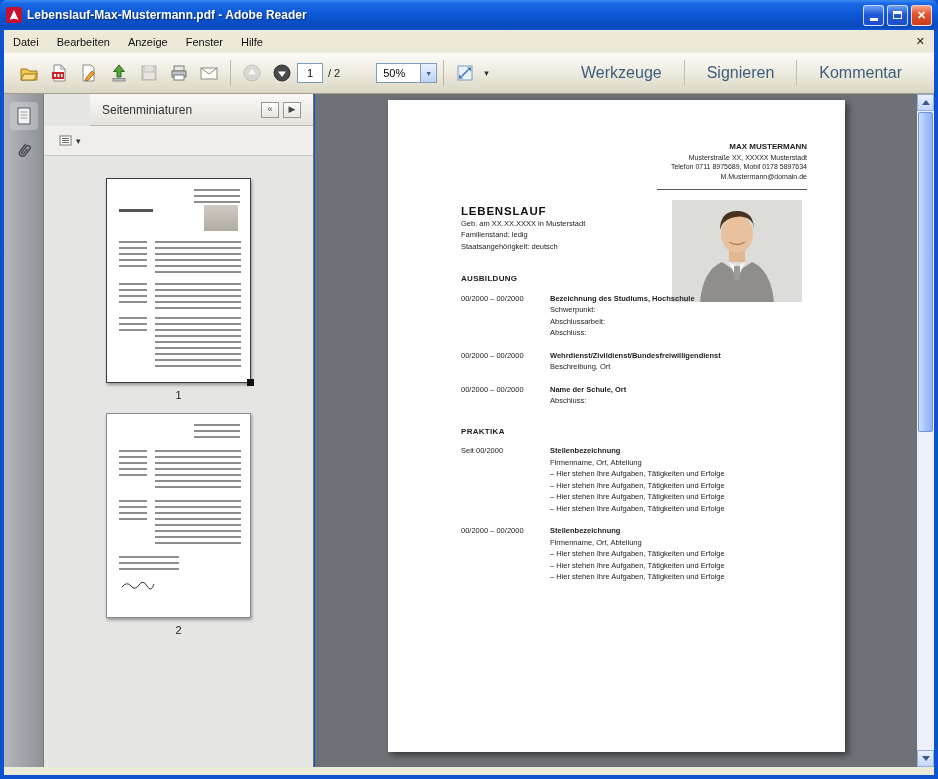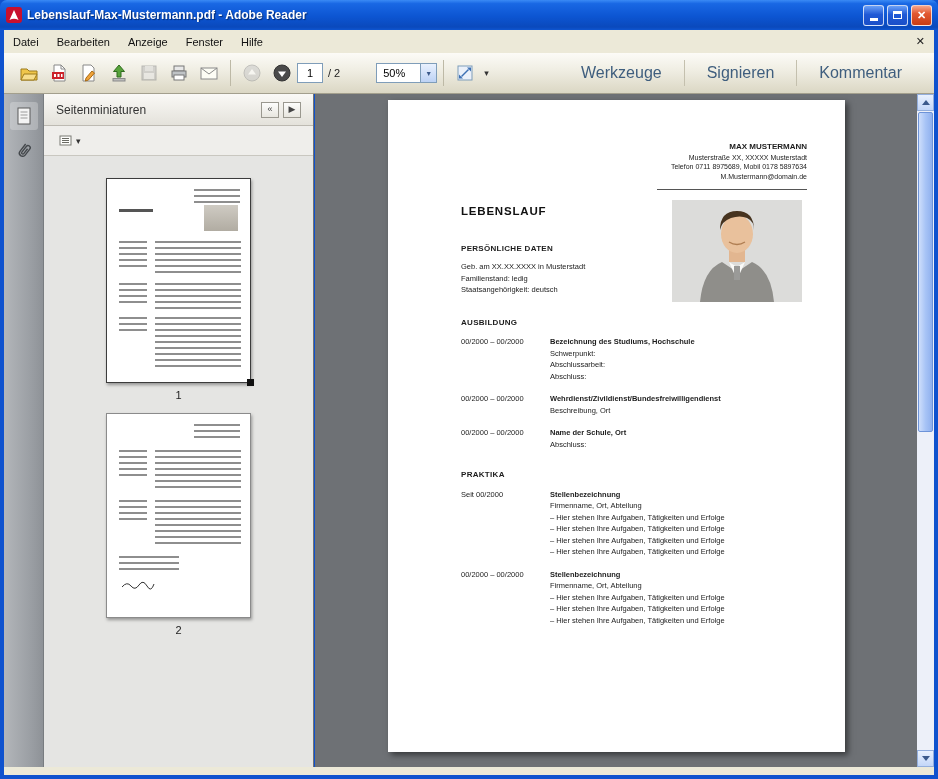--- a/index.html
+++ b/index.html
@@ -70,21 +70,21 @@
     align-items:center; justify-content:center; border-radius:3px; }
   .strip-btn.active { background:rgba(255,255,255,.25); }
 
   
   #sidebar {
     position:absolute; left:44px; top:94px; width:270px; bottom:12px;
     background:#E5E5E3; border-right:1px solid #6F7174;
   }
   .panel-header { height:32px; background:linear-gradient(180deg,#FAF9F6,#E4E2DB);
     border-bottom:1px solid #BDBAB2; display:flex; align-items:center;
-    padding:0 12px; font-size:12px; color:#333; }
+    padding:0 12px; font-size:12px; color:#333;margin-left:46px; }
   .ph-buttons { margin-left:auto; display:flex; gap:4px; }
   .ph-btn { width:18px; height:16px; border:1px solid #9A988F;
     background:linear-gradient(#FDFDFC,#E8E6DF); font-size:9px; display:flex;
     align-items:center; justify-content:center; color:#444; line-height:1; }
   .panel-subbar { height:30px; border-bottom:1px solid #C9C7C0; display:flex;
     align-items:center; padding:0 12px; background:#EFEEEB; }
   .options-btn { display:flex; align-items:center; gap:3px; padding:2px 3px; }
   .options-caret { font-size:9px; color:#333; }
   .thumb-area { position:absolute; left:0; right:0; top:62px; bottom:0;
     display:flex; flex-direction:column; align-items:center; padding-top:22px; overflow:hidden; }
@@ -349,21 +349,20 @@
         <rect x="57" y="46" width="16" height="16" fill="#E2B690"></rect>
         <ellipse cx="65" cy="34" rx="16" ry="19" fill="#E9C19C"></ellipse>
         <path d="M48 30 Q48 11 65 11 Q82 11 82 30 Q82 21 75 18 Q68 15 59 18 Q50 21 48 30 Z" fill="#46331F"></path>
         <path d="M57 42 Q65 47 73 42" stroke="#B07E52" fill="none" stroke-width="1.3"></path>
       </svg>
     </div>
 
     <div class="cv-body">
       <div class="cv-title">LEBENSLAUF</div>
 
-      <div class="cv-h2 mt-personal">PERSÖNLICHE DATEN</div>
       <div>Geb. am XX.XX.XXXX in Musterstadt</div>
       <div>Familienstand: ledig</div>
       <div>Staatsangehörigkeit: deutsch</div>
 
       <div class="cv-h2 mt-ausbildung">AUSBILDUNG</div>
 
       <div class="entry">
         <div class="edate">00/2000 – 00/2000</div>
         <div class="ebody">
           <div class="etitle">Bezeichnung des Studiums, Hochschule</div>

